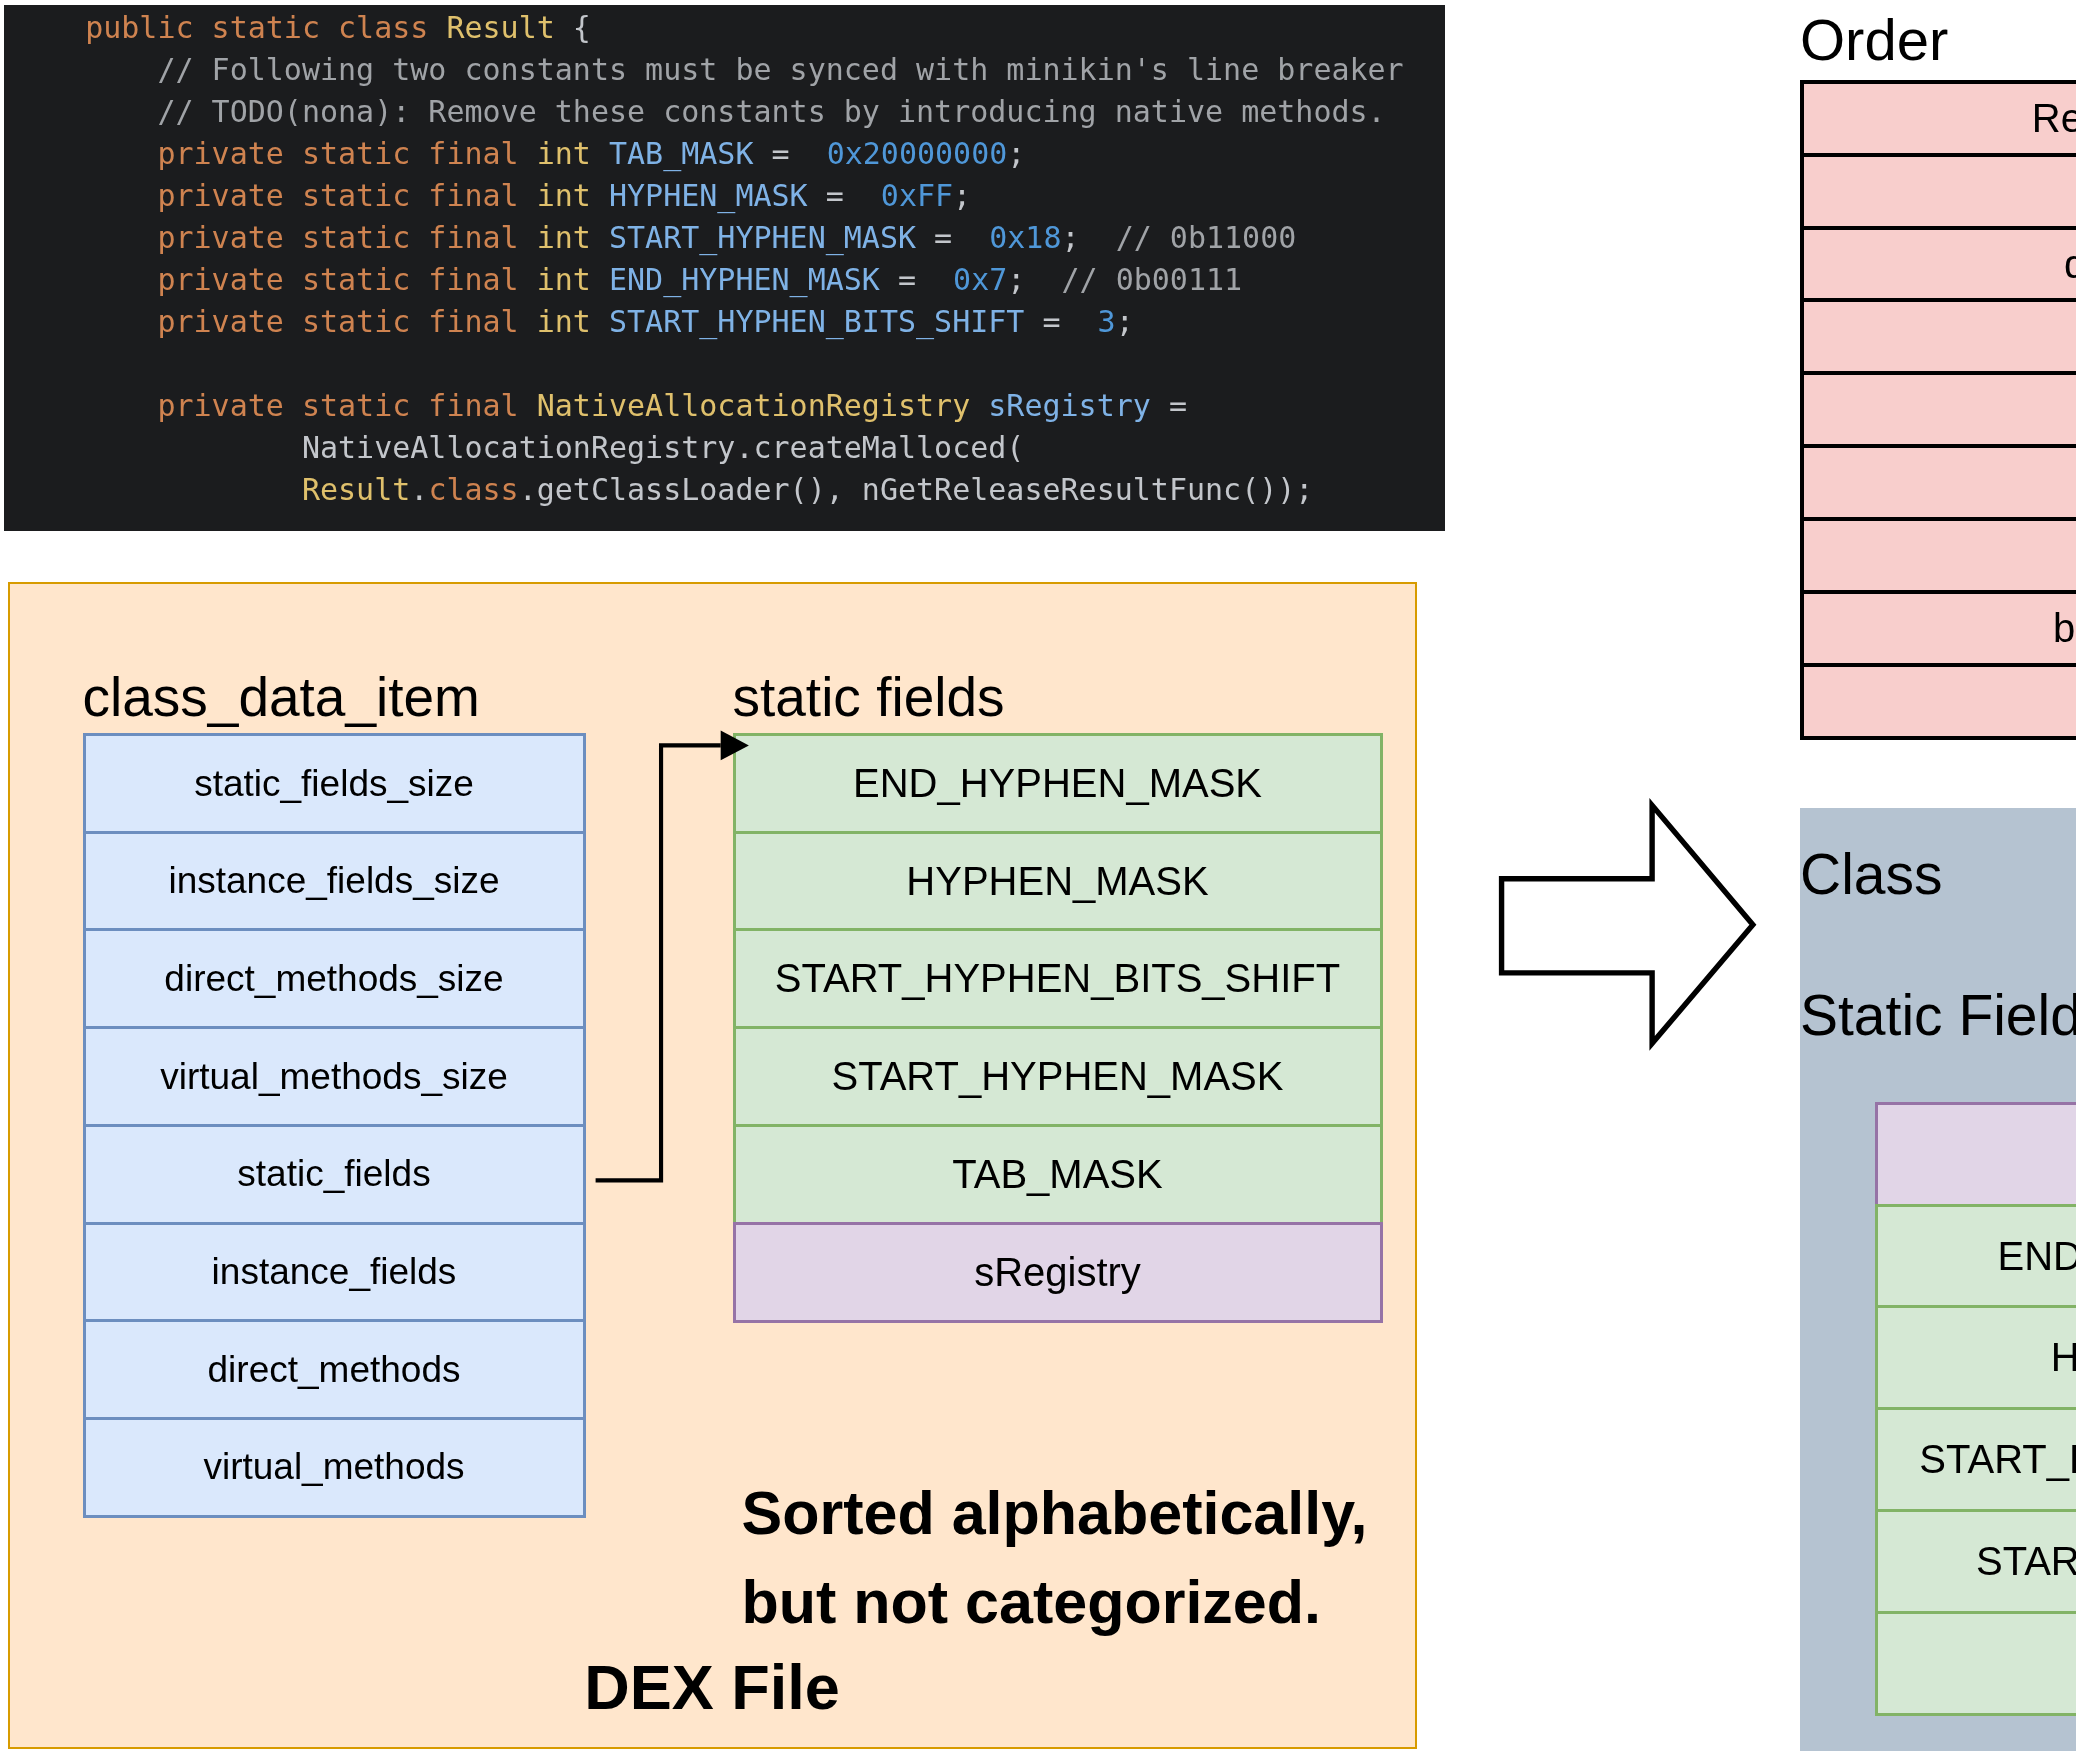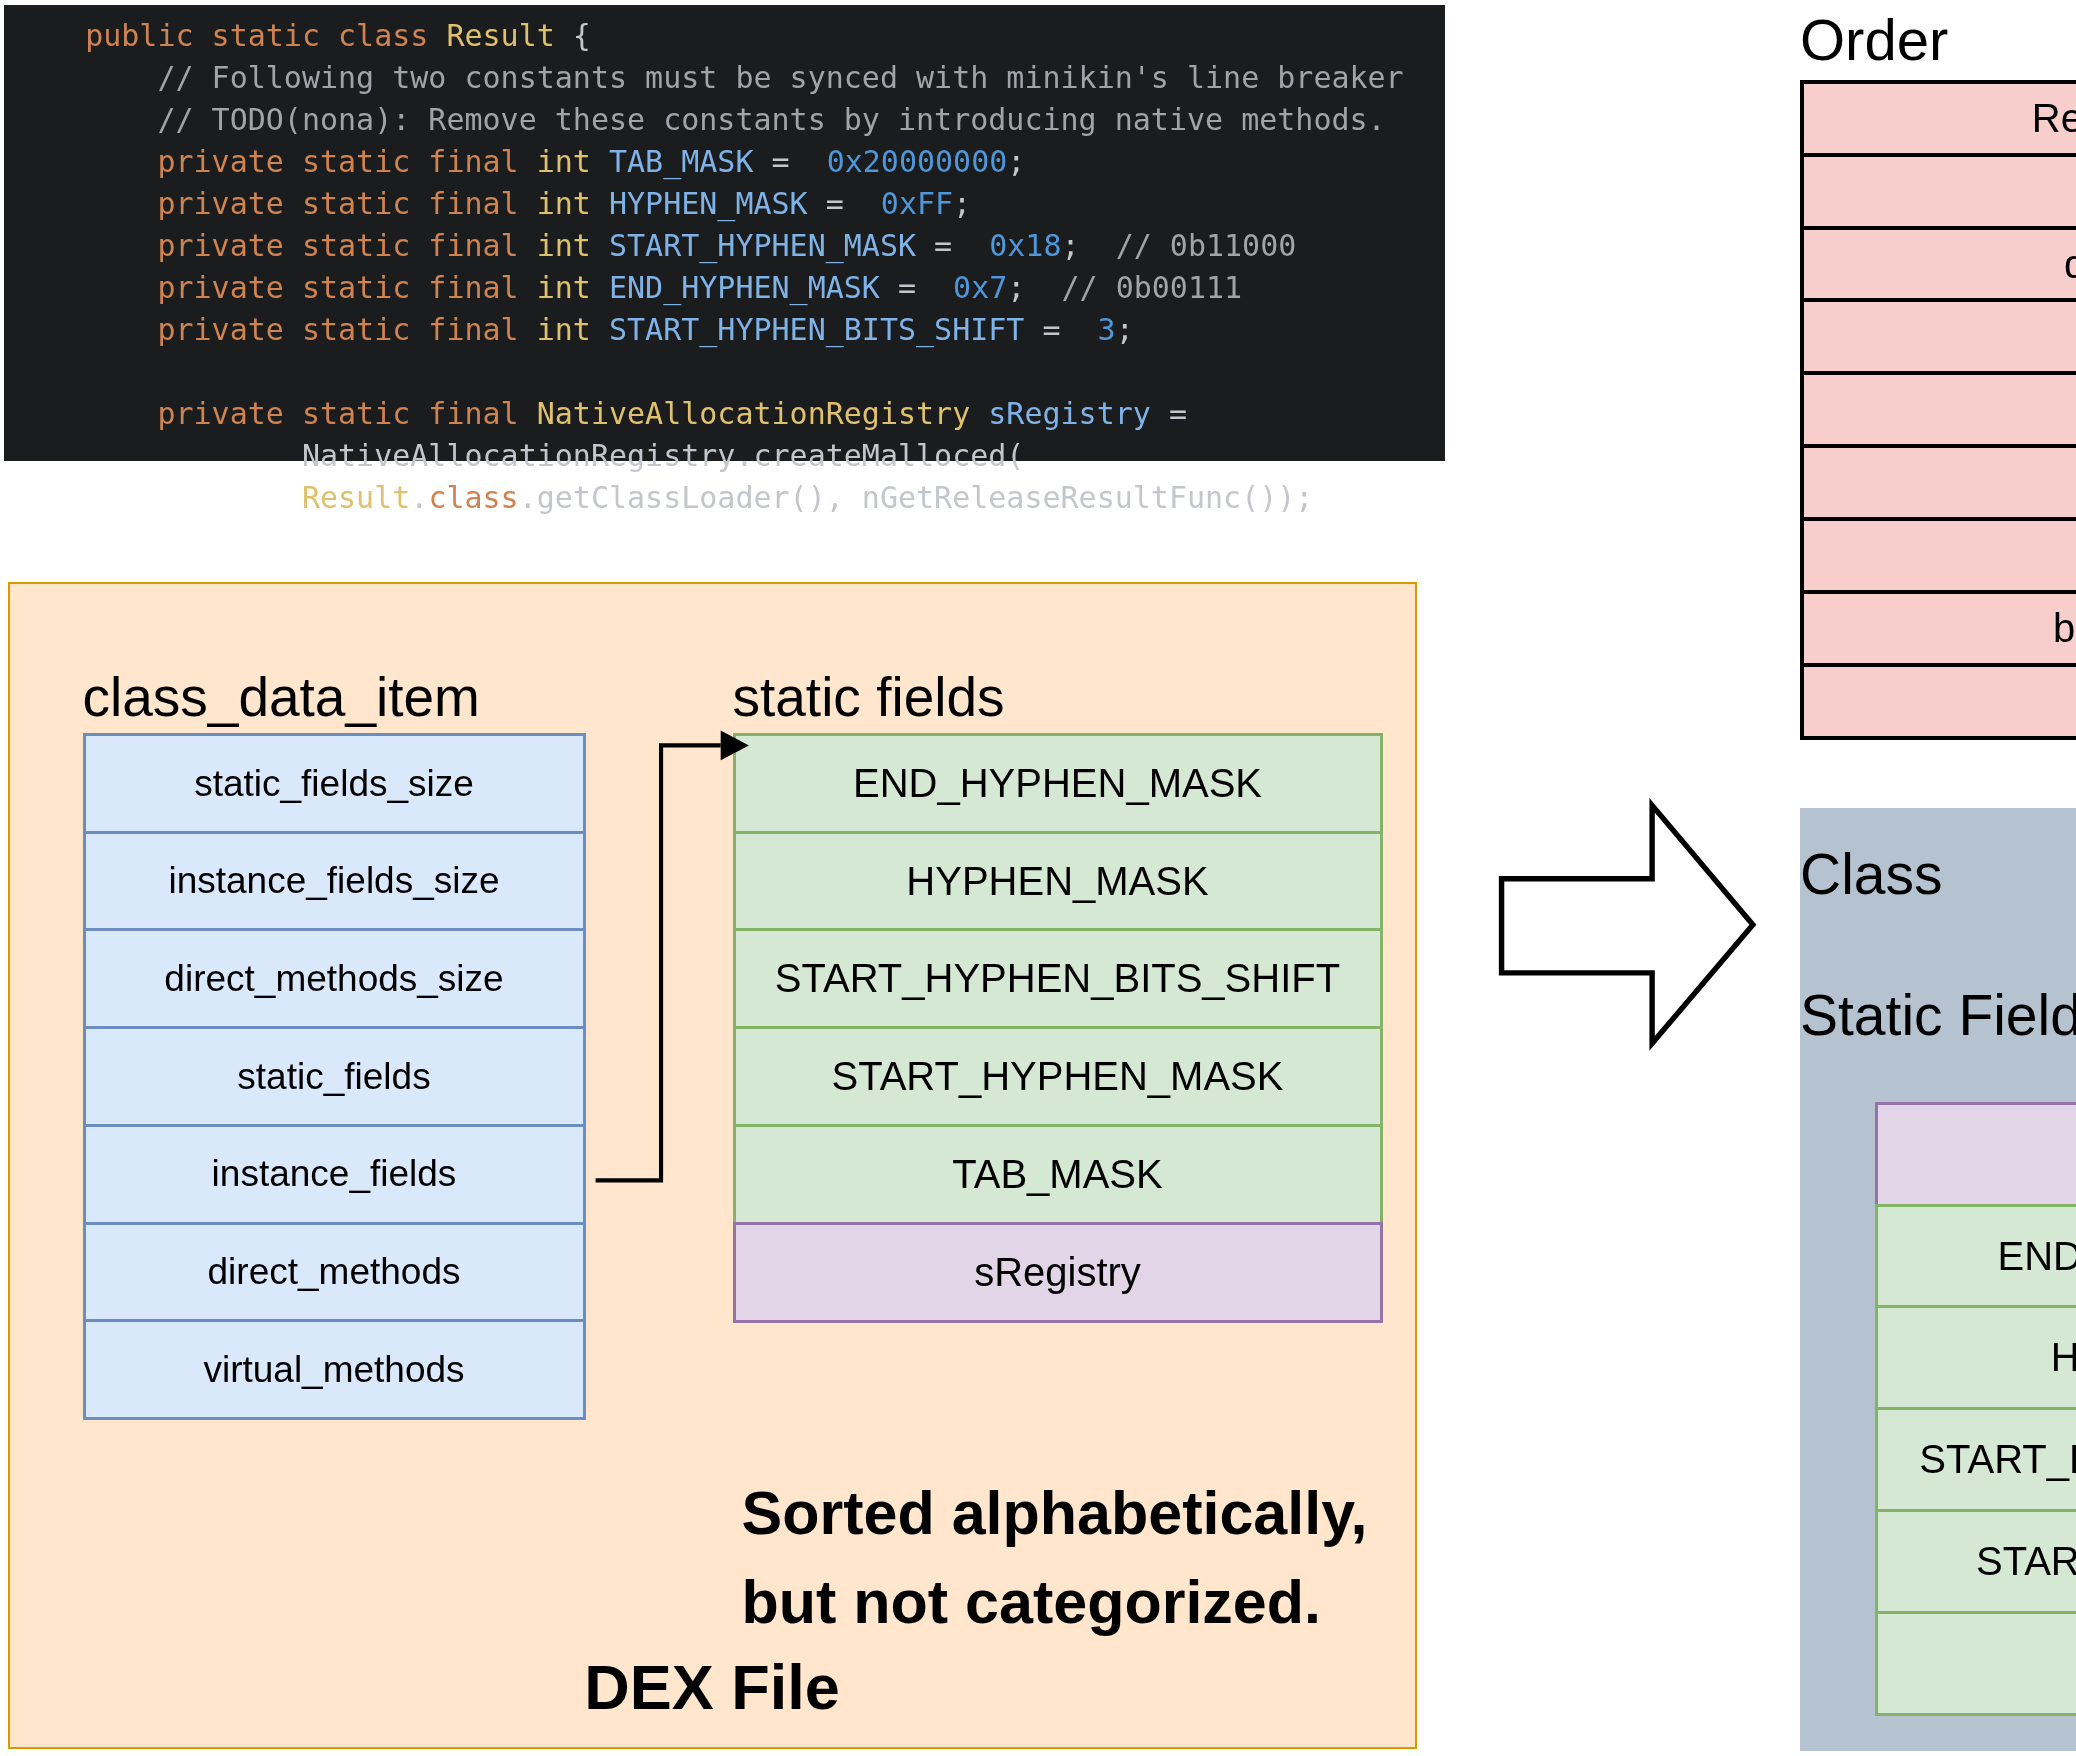--- a/index.html
+++ b/index.html
@@ -11,22 +11,22 @@
     --green-fill:#d5e8d4; --green-stroke:#82b366;
     --purple-fill:#e1d5e7; --purple-stroke:#9673a6;
     --pink-fill:#f8cecc; --pink-stroke:#000000;
     --classbox-fill:#b5c3d1; --text:#000000; --watermark:rgba(255,255,255,0.88);
   }
   html,body{margin:0;padding:0;background:var(--page-bg);}
   #canvas{position:relative;width:2579px;height:1757px;background:var(--page-bg);
     font-family:"Liberation Sans",sans-serif;color:var(--text);overflow:hidden;}
 
   
-  #code-panel{position:absolute;left:4.2px;top:5px;width:1441px;height:456px;
-    background:var(--code-bg);box-sizing:border-box;padding:10px 0 0 81px;
+  #code-panel{position:absolute;left:4.2px;top:5px;width:1441px;height:526px;
+    background:var(--code-bg);box-sizing:border-box;padding:2px 0 0 81px;
     font-family:"DejaVu Sans Mono",monospace;font-size:30px;line-height:42px;white-space:pre;}
   .code-line{height:42px;}
   .tok-k{color:var(--code-keyword);}
   .tok-t{color:var(--code-type);}
   .tok-f{color:var(--code-field);}
   .tok-n{color:var(--code-number);margin-left:19px;}
   .tok-c{color:var(--code-comment);text-align:right;}
   .tok-p{color:var(--code-plain);}
 
   
@@ -71,20 +71,21 @@
 <div id="canvas">
 
   <div id="code-panel"><div class="code-line"><span class="tok-k">public static class</span><span class="tok-p"> </span><span class="tok-t">Result</span><span class="tok-p"> {</span></div><div class="code-line"><span class="tok-p">    </span><span class="tok-c">// Following two constants must be synced with minikin's line breaker</span></div><div class="code-line"><span class="tok-p">    </span><span class="tok-c">// TODO(nona): Remove these constants by introducing native methods.</span></div><div class="code-line"><span class="tok-p">    </span><span class="tok-k">private static final</span><span class="tok-p"> </span><span class="tok-t">int</span><span class="tok-p"> </span><span class="tok-f">TAB_MASK</span><span class="tok-p"> = </span><span class="tok-n">0x20000000</span><span class="tok-p">;</span></div><div class="code-line"><span class="tok-p">    </span><span class="tok-k">private static final</span><span class="tok-p"> </span><span class="tok-t">int</span><span class="tok-p"> </span><span class="tok-f">HYPHEN_MASK</span><span class="tok-p"> = </span><span class="tok-n">0xFF</span><span class="tok-p">;</span></div><div class="code-line"><span class="tok-p">    </span><span class="tok-k">private static final</span><span class="tok-p"> </span><span class="tok-t">int</span><span class="tok-p"> </span><span class="tok-f">START_HYPHEN_MASK</span><span class="tok-p"> = </span><span class="tok-n">0x18</span><span class="tok-p">;  </span><span class="tok-c">// 0b11000</span></div><div class="code-line"><span class="tok-p">    </span><span class="tok-k">private static final</span><span class="tok-p"> </span><span class="tok-t">int</span><span class="tok-p"> </span><span class="tok-f">END_HYPHEN_MASK</span><span class="tok-p"> = </span><span class="tok-n">0x7</span><span class="tok-p">;  </span><span class="tok-c">// 0b00111</span></div><div class="code-line"><span class="tok-p">    </span><span class="tok-k">private static final</span><span class="tok-p"> </span><span class="tok-t">int</span><span class="tok-p"> </span><span class="tok-f">START_HYPHEN_BITS_SHIFT</span><span class="tok-p"> = </span><span class="tok-n">3</span><span class="tok-p">;</span></div><div class="code-line">&nbsp;</div><div class="code-line"><span class="tok-p">    </span><span class="tok-k">private static final</span><span class="tok-p"> </span><span class="tok-t">NativeAllocationRegistry</span><span class="tok-p"> </span><span class="tok-f">sRegistry</span><span class="tok-p"> =</span></div><div class="code-line"><span class="tok-p">            NativeAllocationRegistry.createMalloced(</span></div><div class="code-line"><span class="tok-p">            </span><span class="tok-t">Result</span><span class="tok-p">.</span><span class="tok-k">class</span><span class="tok-p">.getClassLoader(), nGetReleaseResultFunc());</span></div></div>
 
   <div id="dex-box">
     <div id="cdi-title" class="tbl-title">class_data_item</div>
     <div id="cdi-table">
         <div class="cell blue">static_fields_size</div>
         <div class="cell blue">instance_fields_size</div>
         <div class="cell blue">direct_methods_size</div>
+        <div class="cell blue">virtual_methods_size</div>
         <div class="cell blue">static_fields</div>
         <div class="cell blue">instance_fields</div>
         <div class="cell blue">direct_methods</div>
         <div class="cell blue">virtual_methods</div>
       </div>
 
     <div id="sf-title" class="tbl-title">static fields</div>
     <div id="sf-table">
         <div class="cell green">END_HYPHEN_MASK</div>
         <div class="cell green">HYPHEN_MASK</div>

